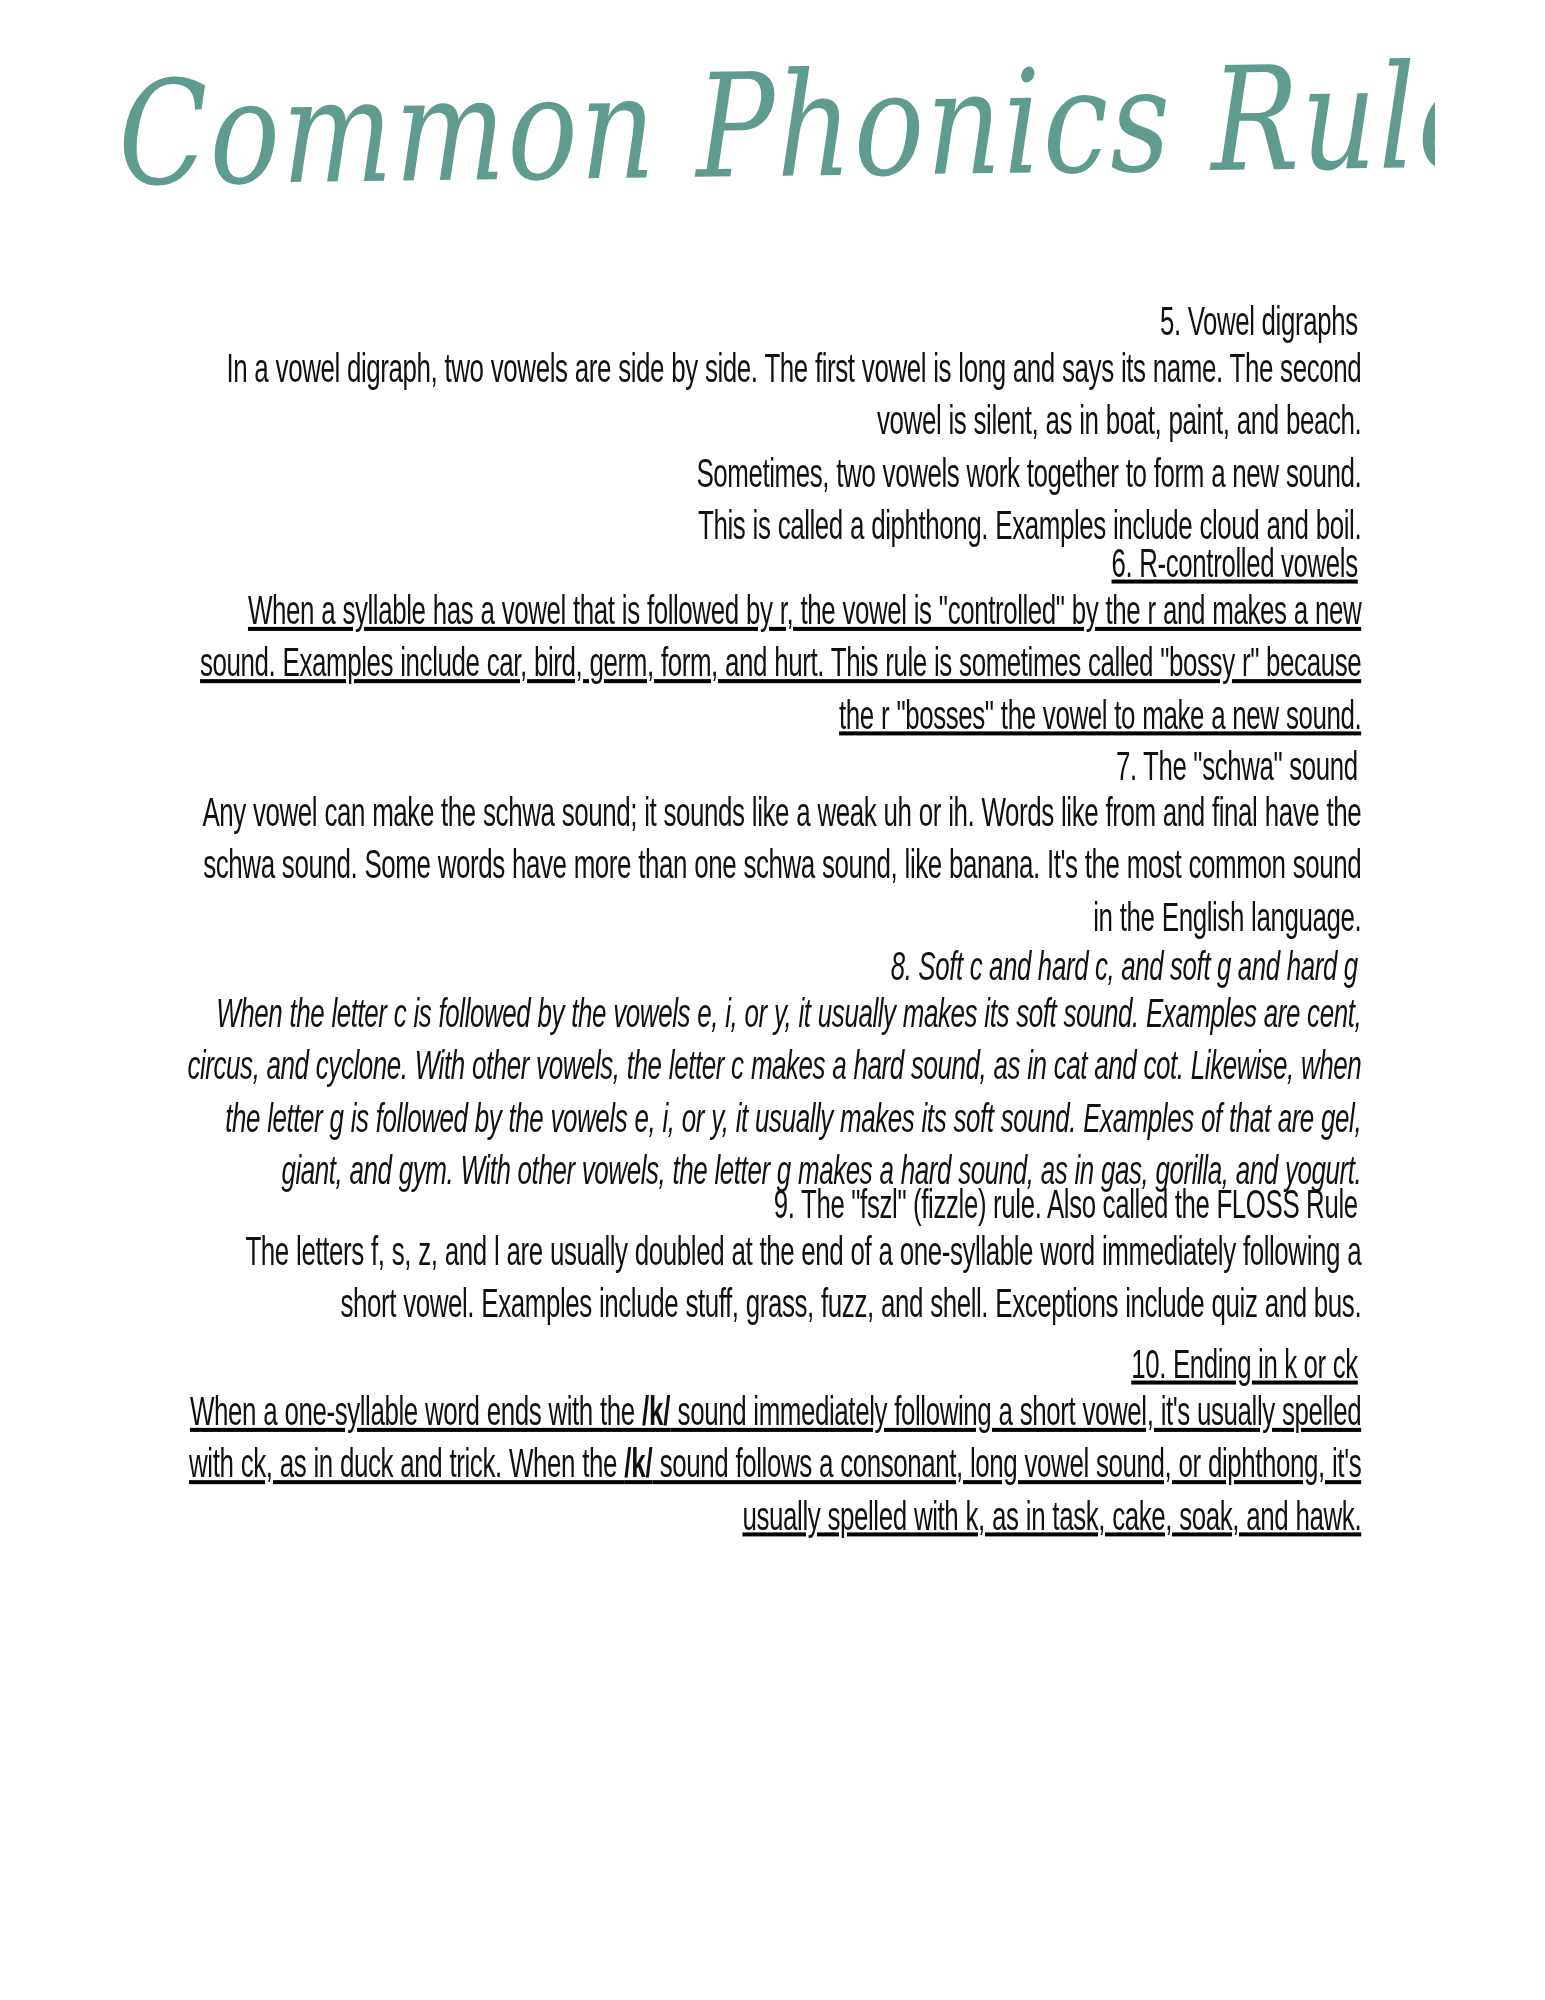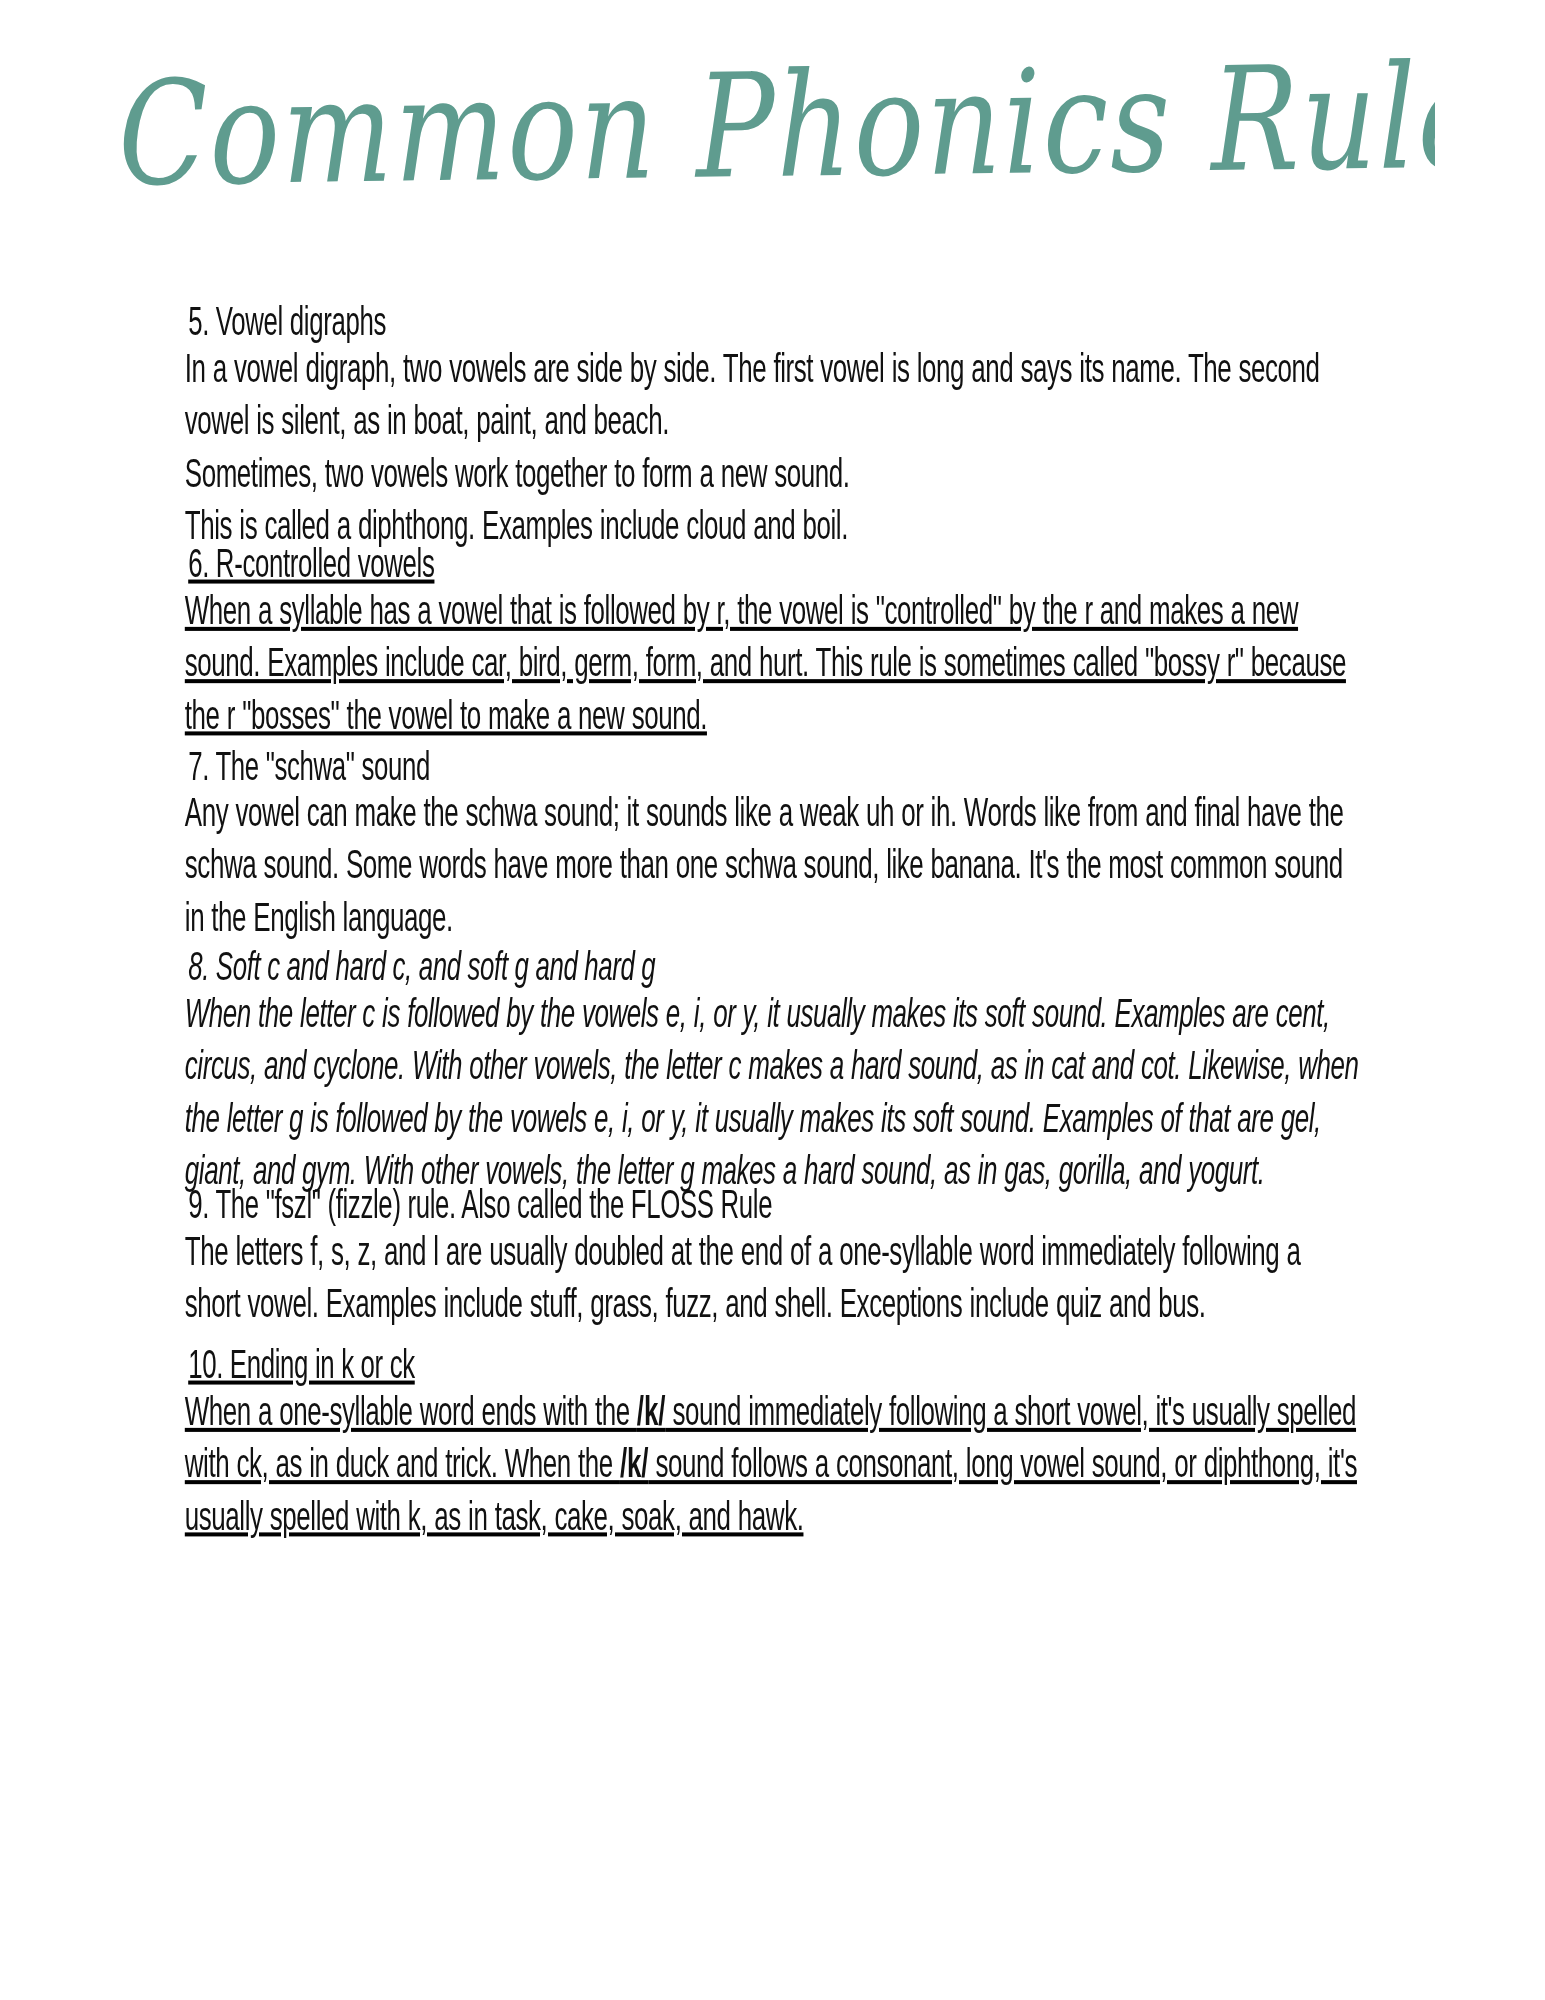--- a/index.html
+++ b/index.html
@@ -44,21 +44,21 @@
     -webkit-font-smoothing: antialiased;
   }
 
   
   .content {
     position: absolute;
     top: 288px;
     left: 50%;
     transform: translateX(-50%);
     width: 1360px;
-    text-align: left;
+    text-align: right;
   }
 
   .section {
     margin: 0 0 44px 0;
   }
   .section:last-child {
     margin-bottom: 0;
     text-decoration: underline;
   }
 

